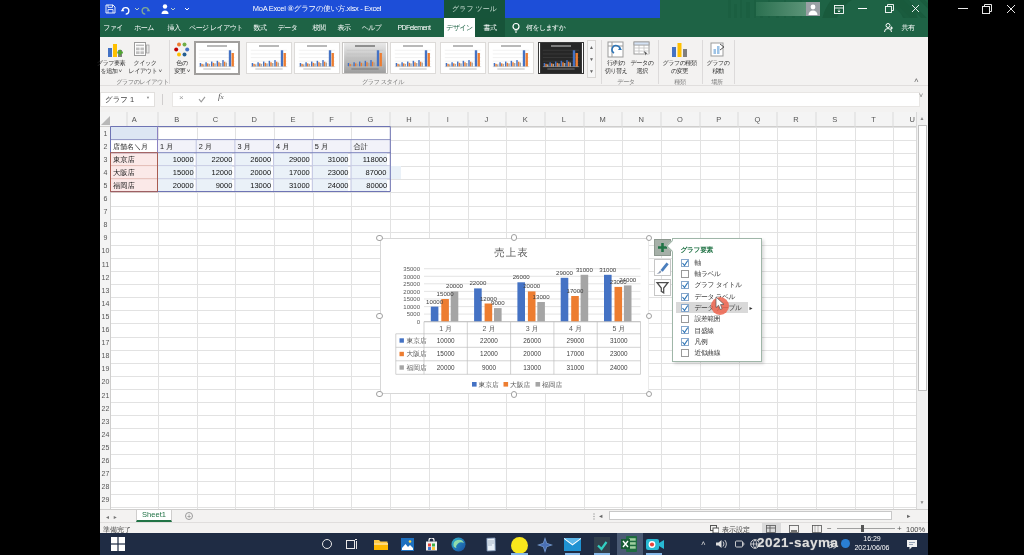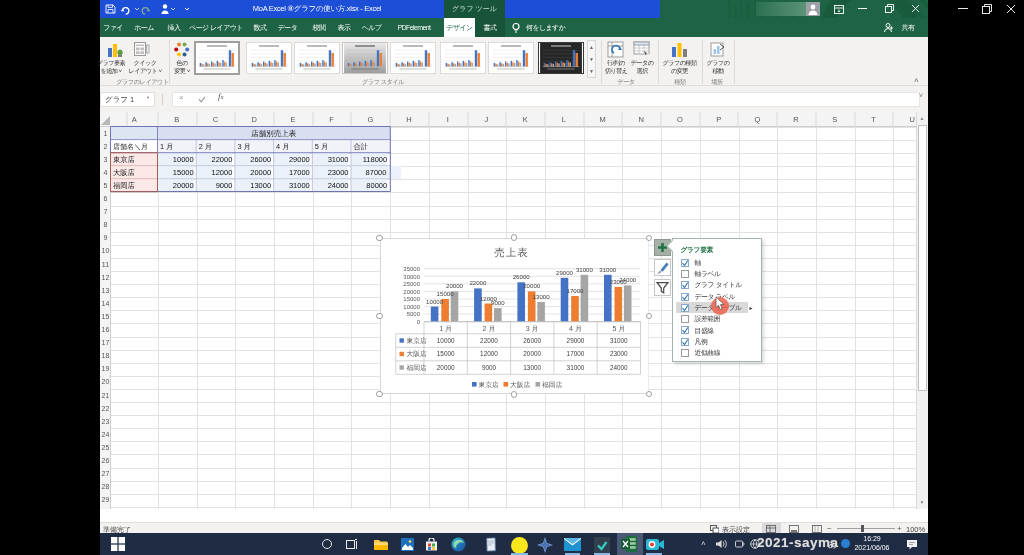--- a/index.html
+++ b/index.html
@@ -455,21 +455,20 @@
       <div class="rn" style="left:0;top:276.5px;height:13.1px;line-height:13.1px">21</div>
       <div class="rn" style="left:0;top:289.6px;height:13.1px;line-height:13.1px">22</div>
       <div class="rn" style="left:0;top:302.7px;height:13.1px;line-height:13.1px">23</div>
       <div class="rn" style="left:0;top:315.8px;height:13.1px;line-height:13.1px">24</div>
       <div class="rn" style="left:0;top:328.9px;height:13.1px;line-height:13.1px">25</div>
       <div class="rn" style="left:0;top:342.0px;height:13.1px;line-height:13.1px">26</div>
       <div class="rn" style="left:0;top:355.1px;height:13.1px;line-height:13.1px">27</div>
       <div class="rn" style="left:0;top:368.2px;height:13.1px;line-height:13.1px">28</div>
       <div class="rn" style="left:0;top:381.3px;height:13.1px;line-height:13.1px">29</div>
     <div class="abs" style="left:11px;top:14.5px;width:46.5px;height:13.1px;background:#dce6f3"></div>
-      <div class="abs" style="left:57.5px;top:14.5px;width:232.3px;height:13.1px;background:#d9def0;font-size:7.5px;color:#222;text-align:center;line-height:13.5px">店舗別売上表</div>
       <div class="abs" style="left:11px;top:27.6px;width:46.5px;height:13.1px;background:#fff;font-size:7px;color:#222;line-height:13.5px;padding-left:2px;white-space:nowrap">店舗名＼月</div>
       <div class="abs" style="left:57.5px;top:27.6px;width:38.7px;height:13.1px;background:#f2f2f9;font-size:7.3px;color:#222;line-height:13.5px;padding-left:2.5px">1 月</div>
       <div class="abs" style="left:96.2px;top:27.6px;width:38.7px;height:13.1px;background:#f2f2f9;font-size:7.3px;color:#222;line-height:13.5px;padding-left:2.5px">2 月</div>
       <div class="abs" style="left:134.9px;top:27.6px;width:38.7px;height:13.1px;background:#f2f2f9;font-size:7.3px;color:#222;line-height:13.5px;padding-left:2.5px">3 月</div>
       <div class="abs" style="left:173.6px;top:27.6px;width:38.7px;height:13.1px;background:#f2f2f9;font-size:7.3px;color:#222;line-height:13.5px;padding-left:2.5px">4 月</div>
       <div class="abs" style="left:212.3px;top:27.6px;width:38.7px;height:13.1px;background:#f2f2f9;font-size:7.3px;color:#222;line-height:13.5px;padding-left:2.5px">5 月</div>
       <div class="abs" style="left:251.0px;top:27.6px;width:38.7px;height:13.1px;background:#f2f2f9;font-size:7.3px;color:#222;line-height:13.5px;padding-left:2.5px">合計</div>
       <div class="abs" style="left:11px;top:40.7px;width:46.5px;height:13.1px;background:#fbe9e8;font-size:7.3px;color:#222;line-height:13.5px;padding-left:2px">東京店</div>
       <div class="abs" style="left:57.5px;top:40.7px;width:36.2px;height:13.1px;background:#eaf1f8;font-size:7.5px;color:#111;line-height:13.5px;text-align:right">10000</div>
       <div class="abs" style="left:96.2px;top:40.7px;width:36.2px;height:13.1px;background:#eaf1f8;font-size:7.5px;color:#111;line-height:13.5px;text-align:right">22000</div>
@@ -580,20 +579,33 @@
       <div class="abs" style="left:22px;top:98.3px;font-size:6.8px;letter-spacing:-0.4px;color:#333;line-height:10px;white-space:nowrap">凡例</div>
       <svg class="abs" style="left:8px;top:110.5px" width="8" height="8" viewBox="0 0 8 8">
         <rect x="0.5" y="0.5" width="7" height="7" fill="#fff" stroke="#9a9a9a"></rect>
       </svg>
       <div class="abs" style="left:22px;top:109.6px;font-size:6.8px;letter-spacing:-0.4px;color:#333;line-height:10px;white-space:nowrap">近似曲線</div>
     </div>
   <div class="abs" style="left:610.5px;top:296.5px;width:18px;height:18px;border-radius:50%;background:rgba(237,99,76,0.85)"></div>
     <svg class="abs" style="left:615px;top:296px" width="11" height="15" viewBox="0 0 11 15">
       <path d="M1 1 L1 11.5 L3.6 9.3 L5.2 13.5 L7.1 12.7 L5.5 8.6 L9 8.4 Z" fill="#fff" stroke="#555" stroke-width="0.7"></path>
     </svg>
+  <div id="sheetbar">
+    <div class="abs" style="left:5px;top:3.5px;font-size:5px;color:#777">◄&nbsp;&nbsp;►</div>
+    <div class="abs" style="left:36px;top:0;width:36px;height:12px;background:#fff;border:1px solid #cfcecd;border-top:none;border-bottom:2px solid #217346;color:#217346;font-size:7.5px;text-align:center;line-height:10px">Sheet1</div>
+    <div class="abs" style="left:85px;top:2px;width:8px;height:8px;border:1px solid #9a9a9a;border-radius:50%;color:#777;font-size:7px;text-align:center;line-height:7px">+</div>
+    <svg class="abs" style="left:493px;top:3px" width="2" height="7" viewBox="0 0 2 7">
+        <circle cx="1" cy="1" r="0.7" fill="#999"></circle>
+        <circle cx="1" cy="3.5" r="0.7" fill="#999"></circle>
+        <circle cx="1" cy="6" r="0.7" fill="#999"></circle>
+      </svg>
+    <div class="abs" style="left:498px;top:3px;font-size:5.5px;color:#666">◄</div>
+    <div class="abs" style="left:509px;top:1px;width:283px;height:9px;background:#fff;border:1px solid #c8c8c8"></div>
+    <div class="abs" style="left:806px;top:3px;font-size:5.5px;color:#666">►</div>
+  </div>
   <div id="statusbar">
     <div class="abs" style="left:3px;top:2px">準備完了</div>
     <svg class="abs" style="left:610px;top:2px" width="9" height="8" viewBox="0 0 9 8">
         <rect x="0.5" y="0.5" width="6" height="5" fill="none" stroke="#555"></rect>
         <rect x="3" y="3" width="6" height="5" fill="#fff" stroke="#555"></rect>
       </svg>
     <div class="abs" style="left:622px;top:2px">表示設定</div>
     <div class="abs" style="left:662px;top:0px;width:19px;height:11px;background:#dadada"></div>
     <svg class="abs" style="left:666px;top:2px" width="56" height="8" viewBox="0 0 56 8">
       <g fill="none" stroke="#555" stroke-width="0.8">

